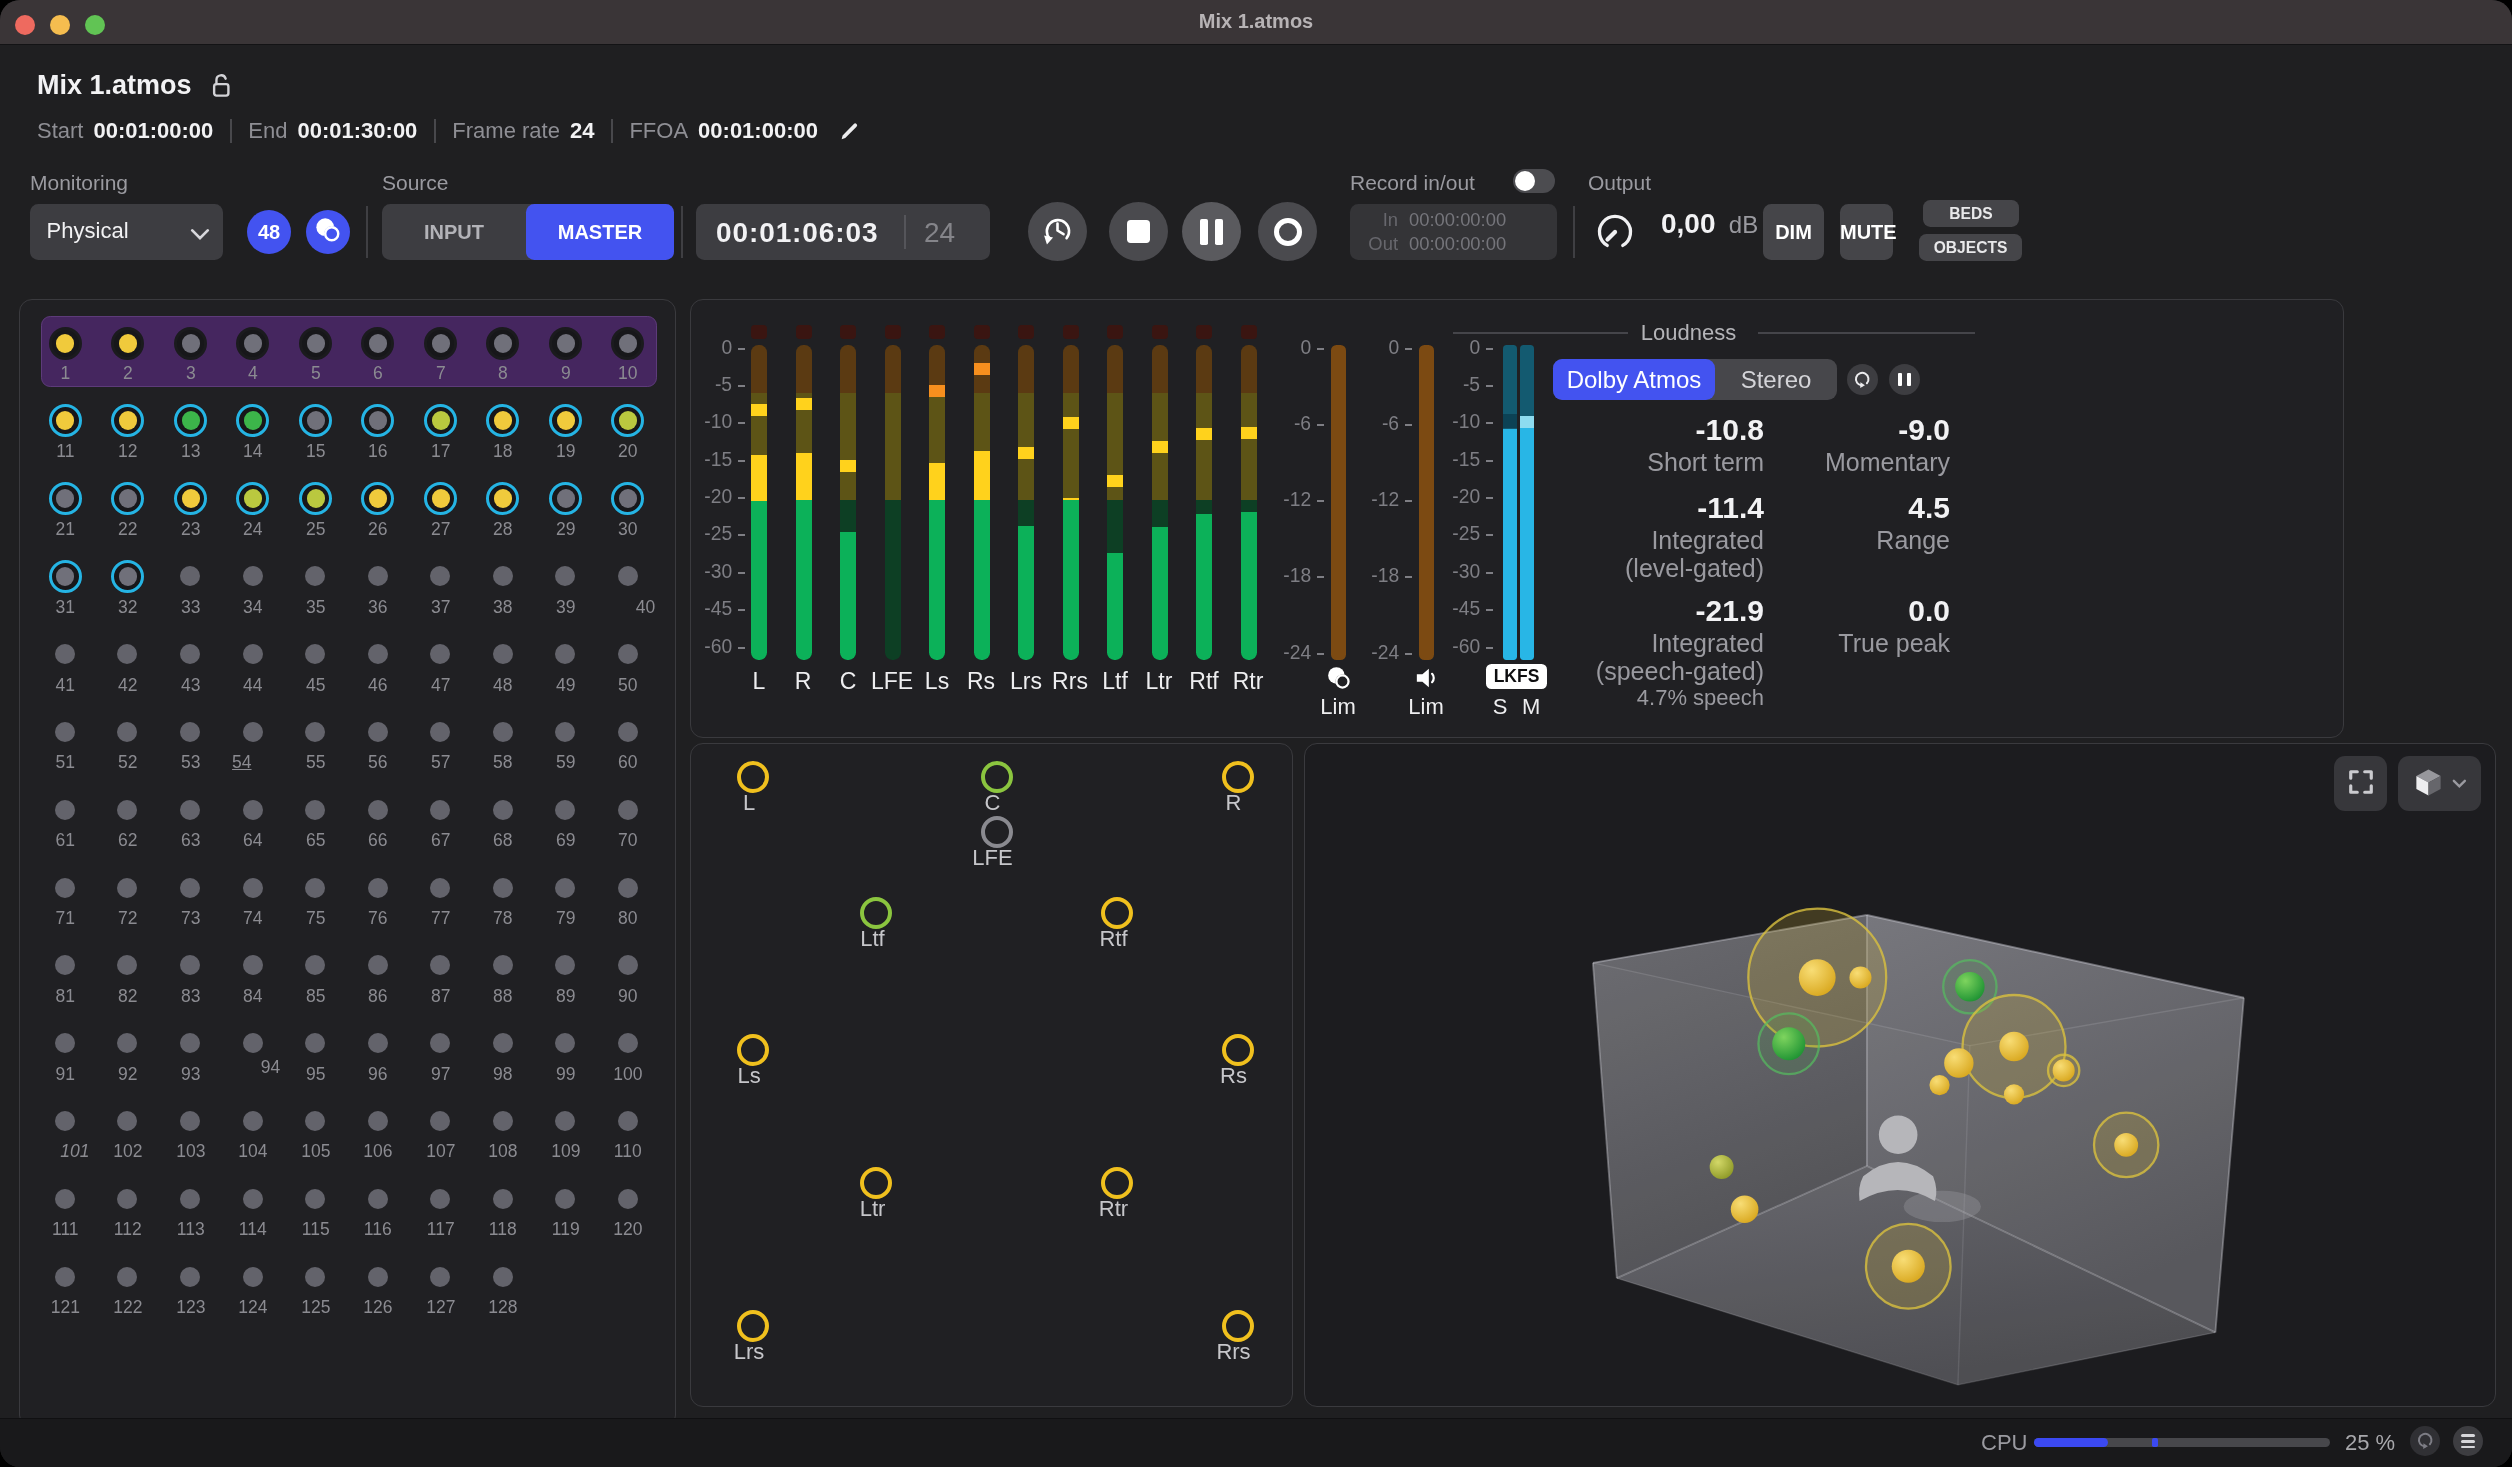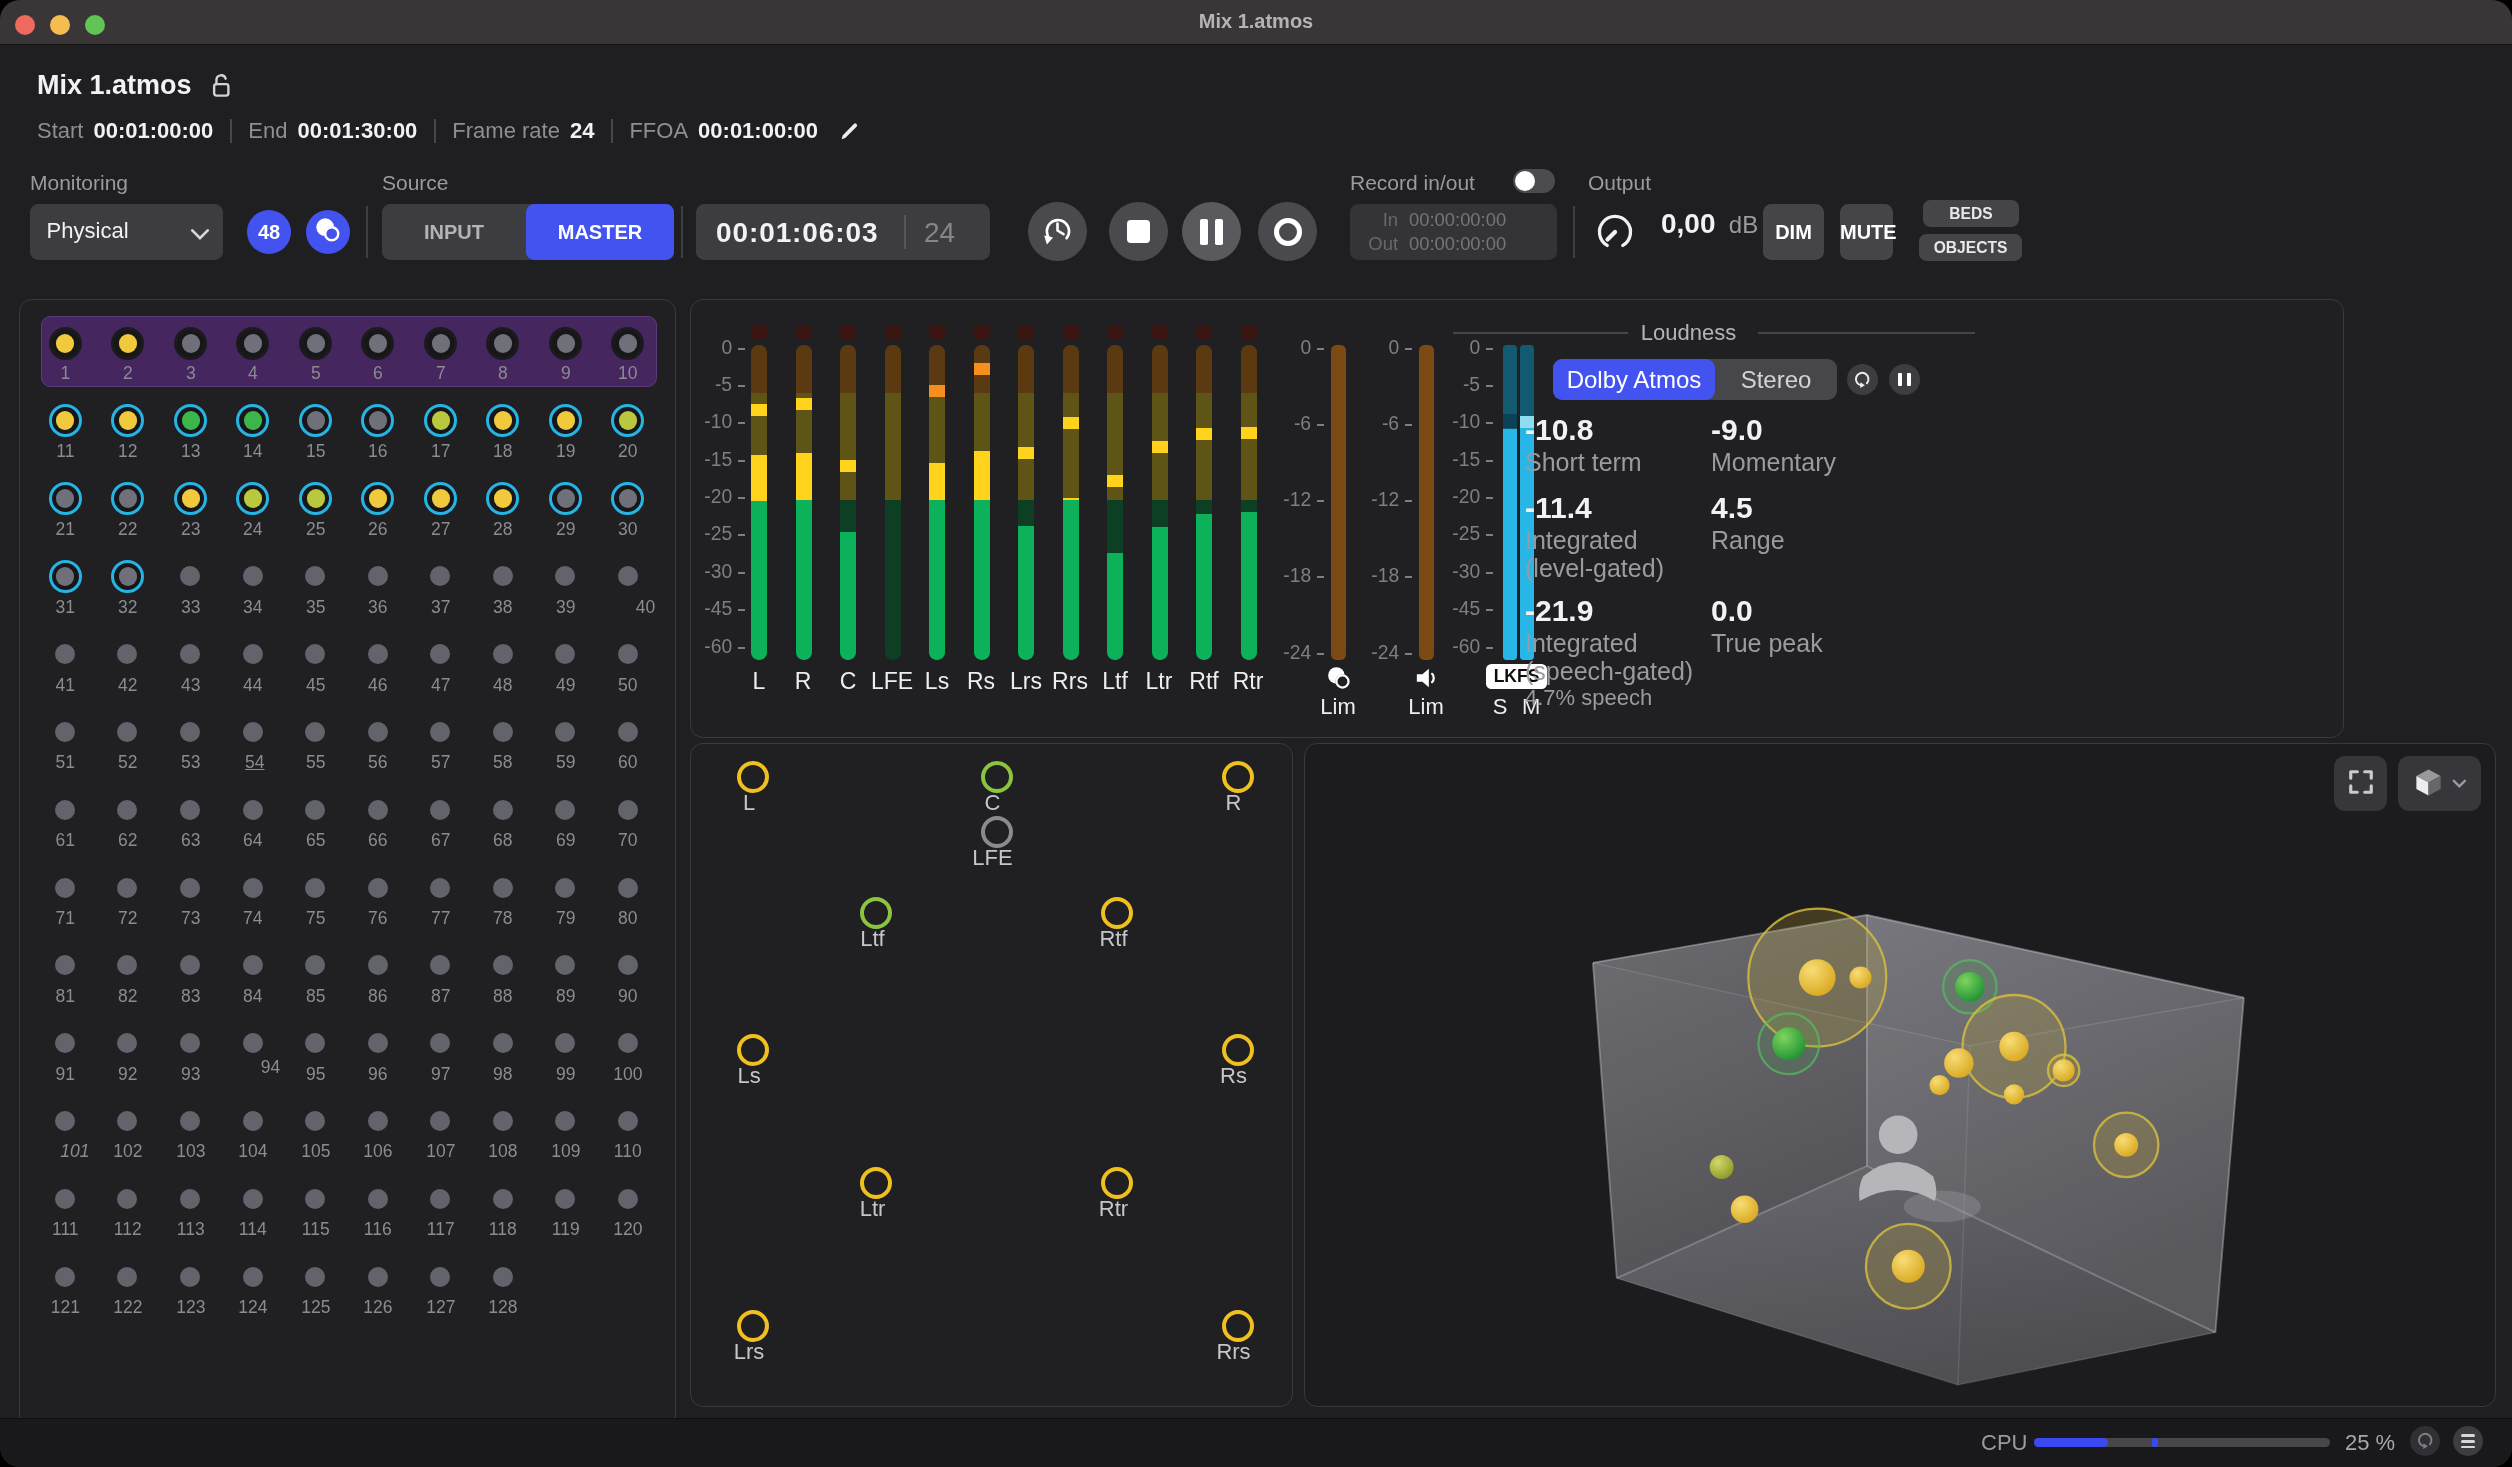--- a/index.html
+++ b/index.html
@@ -29,21 +29,21 @@
   
   #chgrid .num{position:absolute;width:55px;text-align:center;font-size:17.5px;color:#8b8b91;}
   
   .scalerow{position:absolute;font-size:19.3px;color:#7e7e84;text-align:right;white-space:nowrap;}
   .mlabel{position:absolute;width:64px;text-align:center;font-size:23px;color:#eeeef0;}
   
   .tabwrap{position:absolute;left:862px;top:59px;width:284px;height:41px;background:#47474b;border-radius:9.2px;}
   .tab-active{position:absolute;left:0;top:0;width:162px;height:41px;background:#4353f0;border-radius:9.2px;display:grid;place-items:center;font-size:24px;color:#fff;}
   .tab-idle{position:absolute;left:162px;top:0;width:122px;height:41px;display:grid;place-items:center;font-size:24px;color:#d4d4d8;}
   .roundicon{position:absolute;top:64px;width:31px;height:31px;border-radius:50%;background:#3d3d41;display:grid;place-items:center;}
-  .metric{position:absolute;width:239px;text-align:left;}
+  .metric{position:absolute;width:239px;text-align:right;}
   .metric .mv{font-size:30px;font-weight:bold;height:35px;}
   .metric .ml{font-size:25px;color:#9a9aa0;line-height:28px;}
   .metric .ms{font-size:22px;color:#9a9aa0;line-height:26px;}
   
   .spk{position:absolute;width:24px;height:24px;border-radius:50%;border-style:solid;border-width:4.6px;background:transparent;}
   .spklab{position:absolute;width:83px;text-align:center;font-size:22px;color:#c6c6ca;}
   
   .statusbar{position:absolute;left:0;top:1418px;width:2512px;height:50px;background:#19191b;border-top:1.8px solid #101012;}
   .sb-ic{position:absolute;top:7.4px;width:30px;height:30px;border-radius:50%;display:grid;place-items:center;}
 </style>
@@ -342,21 +342,21 @@
         <div class="num" style="position: absolute; left: 518px; top: 375px;">49</div>
         <div style="position: absolute; left: 598px; top: 344px; width: 20px; height: 20px; border-radius: 50%; background: rgb(99, 99, 107);"></div>
         <div class="num" style="position: absolute; left: 580px; top: 375px;">50</div>
         <div style="position: absolute; left: 35px; top: 422px; width: 20px; height: 20px; border-radius: 50%; background: rgb(99, 99, 107);"></div>
         <div class="num" style="position: absolute; left: 17.5px; top: 452px;">51</div>
         <div style="position: absolute; left: 97px; top: 422px; width: 20px; height: 20px; border-radius: 50%; background: rgb(99, 99, 107);"></div>
         <div class="num" style="position: absolute; left: 80px; top: 452px;">52</div>
         <div style="position: absolute; left: 160px; top: 422px; width: 20px; height: 20px; border-radius: 50%; background: rgb(99, 99, 107);"></div>
         <div class="num" style="position: absolute; left: 143px; top: 452px;">53</div>
         <div style="position: absolute; left: 223px; top: 422px; width: 20px; height: 20px; border-radius: 50%; background: rgb(99, 99, 107);"></div>
-        <div class="num" style="position: absolute; left: 207px; top: 452px; text-decoration: underline;">54</div>
+        <div class="num" style="position: absolute; left: 194px; top: 452px; text-decoration: underline;">54</div>
         <div style="position: absolute; left: 285px; top: 422px; width: 20px; height: 20px; border-radius: 50%; background: rgb(99, 99, 107);"></div>
         <div class="num" style="position: absolute; left: 268px; top: 452px;">55</div>
         <div style="position: absolute; left: 348px; top: 422px; width: 20px; height: 20px; border-radius: 50%; background: rgb(99, 99, 107);"></div>
         <div class="num" style="position: absolute; left: 330px; top: 452px;">56</div>
         <div style="position: absolute; left: 410px; top: 422px; width: 20px; height: 20px; border-radius: 50%; background: rgb(99, 99, 107);"></div>
         <div class="num" style="position: absolute; left: 393px; top: 452px;">57</div>
         <div style="position: absolute; left: 473px; top: 422px; width: 20px; height: 20px; border-radius: 50%; background: rgb(99, 99, 107);"></div>
         <div class="num" style="position: absolute; left: 455px; top: 452px;">58</div>
         <div style="position: absolute; left: 535px; top: 422px; width: 20px; height: 20px; border-radius: 50%; background: rgb(99, 99, 107);"></div>
         <div class="num" style="position: absolute; left: 518px; top: 452px;">59</div>

